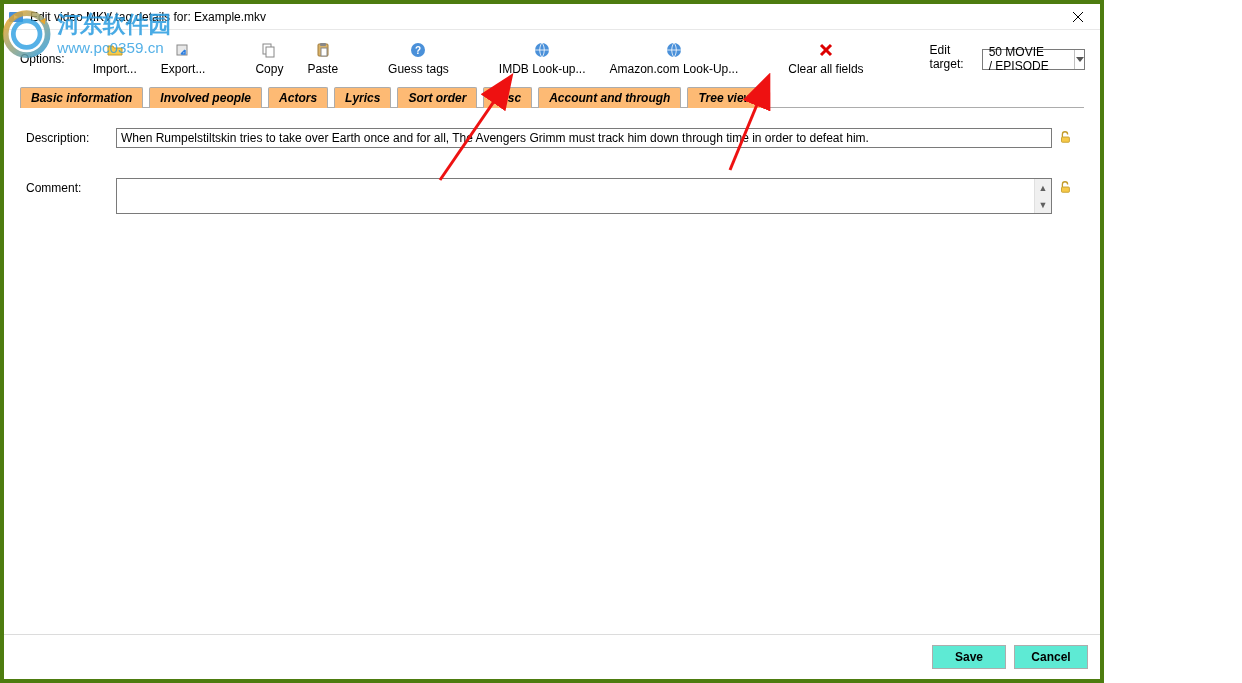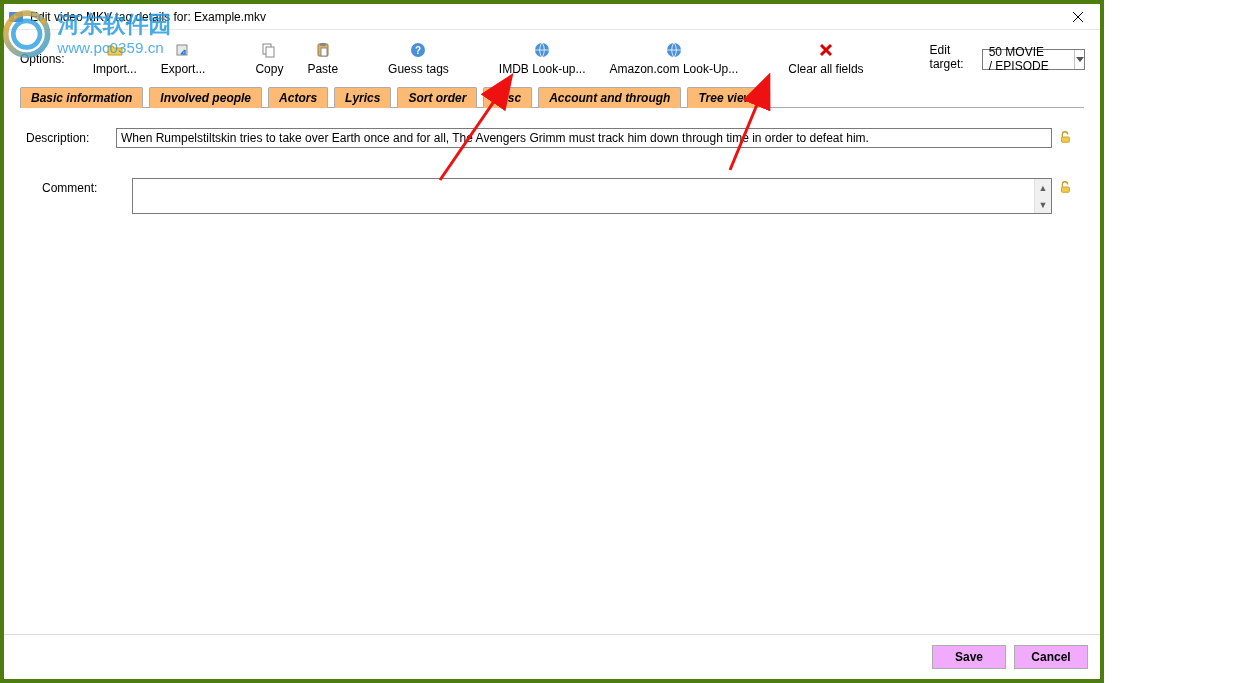--- a/index.html
+++ b/index.html
@@ -203,36 +203,35 @@
     width: 26px;
     display: flex;
     justify-content: center;
     padding-top: 2px;
   }
   .lock-ico { width:14px; height:14px; }
   .second-row {
     flex: 1;
     min-height: 0;
     display: flex;
-    margin-left: 16px;
   }
   
   .footer {
     border-top: 1px solid #dcdcdc;
     padding: 10px 12px;
     display: flex;
     justify-content: flex-end;
     gap: 8px;
     background: #fff;
   }
   .btn {
     min-width: 74px;
     height: 24px;
     border: 1px solid #adadad;
-    background: #f0abfc;
+    background: #5eead4;
     font: inherit;
     font-weight: bold;
     cursor: pointer;
     padding: 0 6px;
   }
   
   .watermark {
     position: absolute;
     left: 0; top: 0;
     width: 200px;

